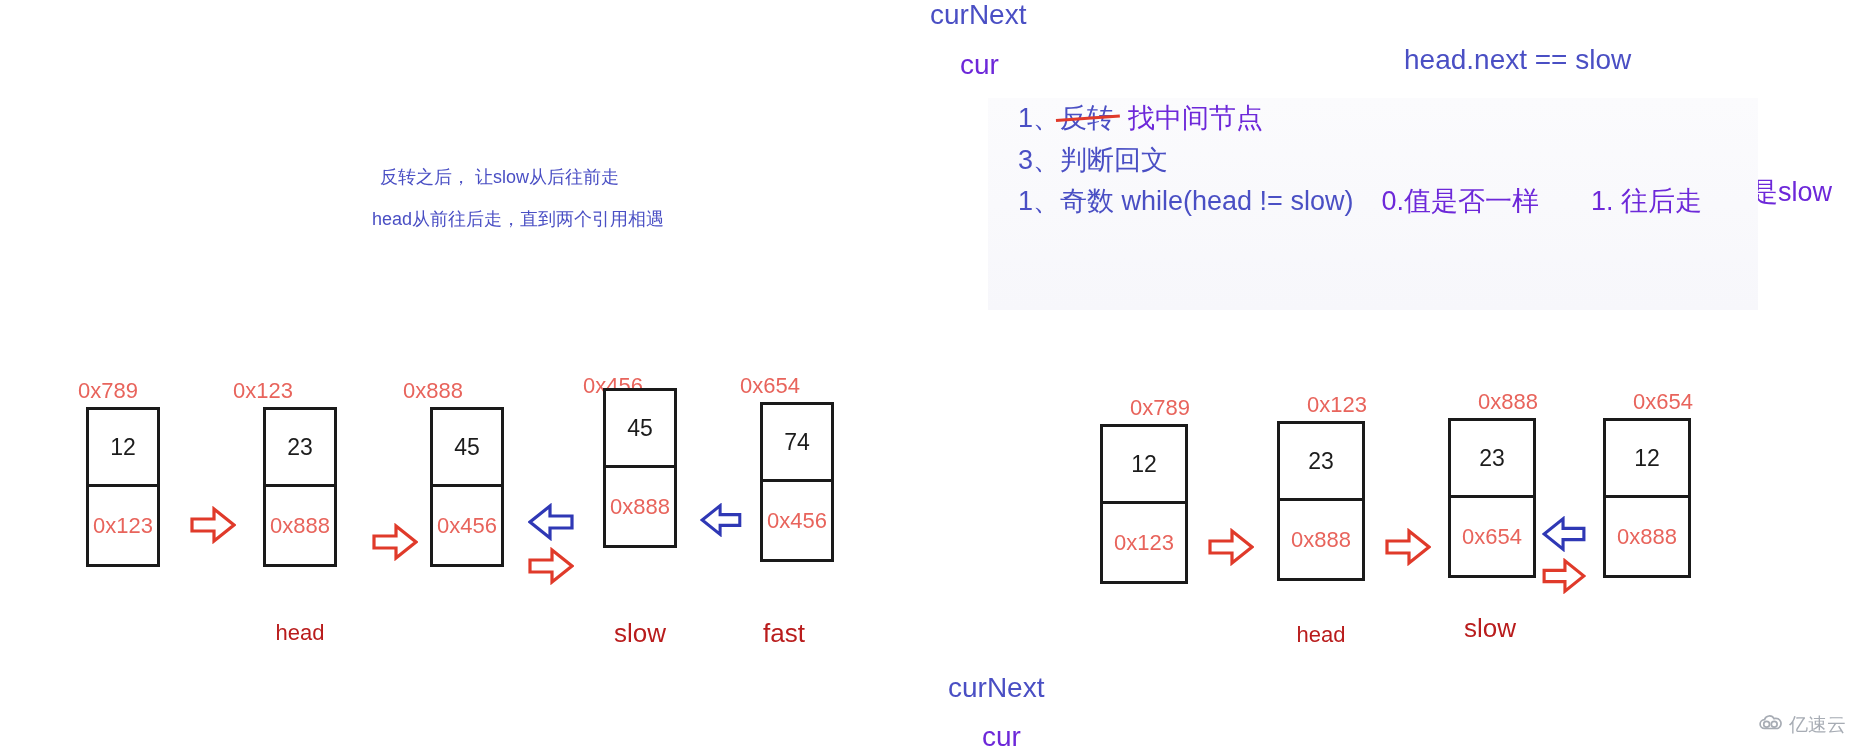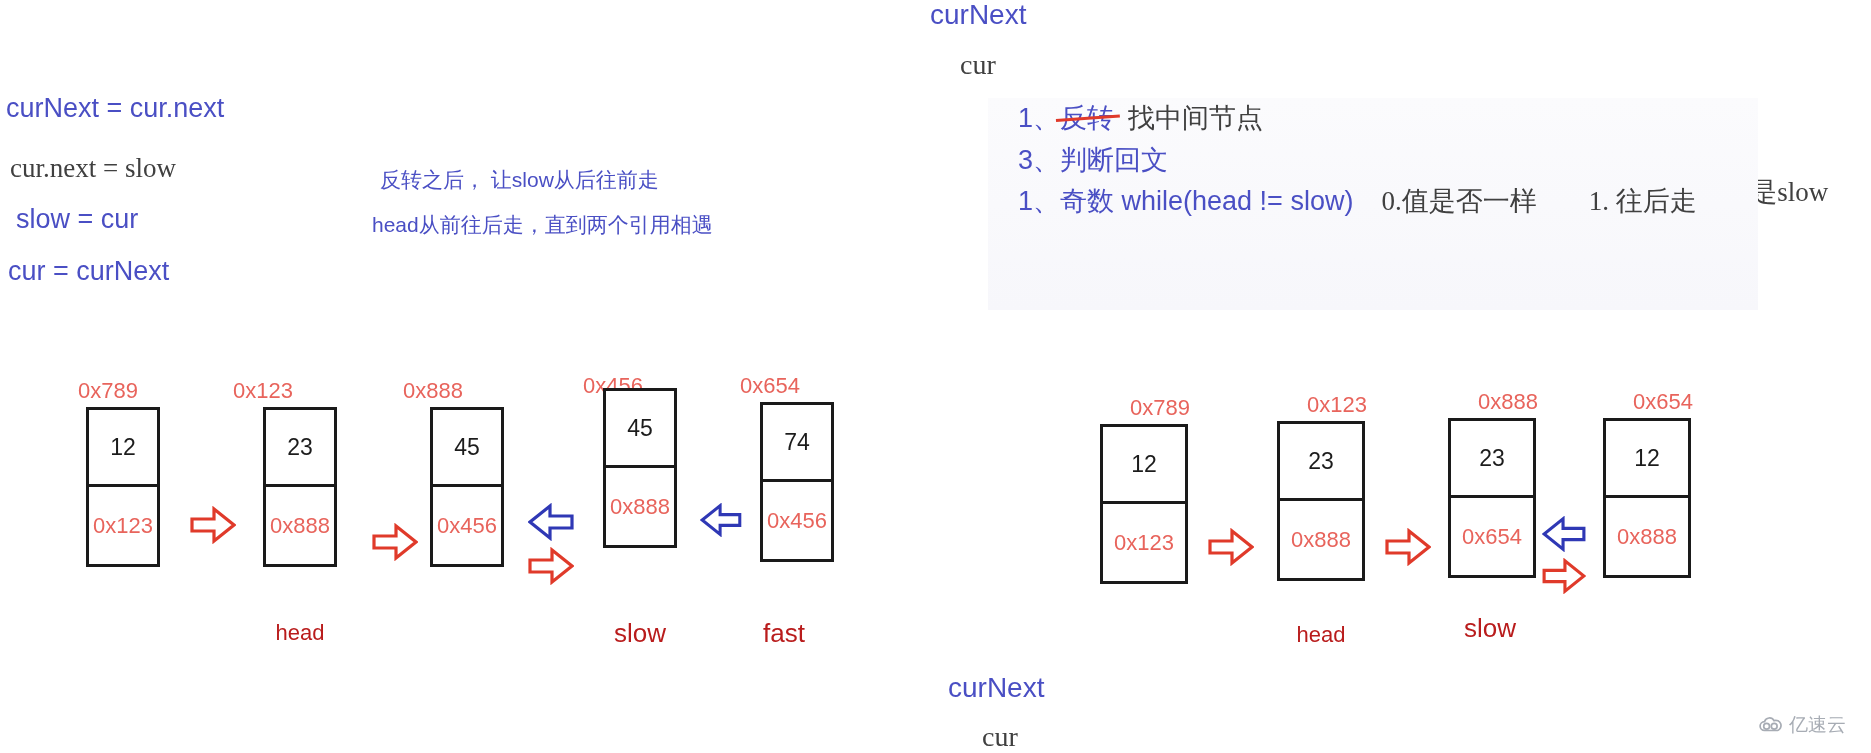--- a/index.html
+++ b/index.html
@@ -16,27 +16,27 @@
     height: 753px;
     background: #ffffff;
     overflow: hidden;
   }
   .abs { position: absolute; }
   .txt {
     white-space: nowrap;
     line-height: 1.1;
   }
   .blue   { color: #4a4fc4; }
-  .red    { color: #404040; font-family: Liberation Serif, serif; }
+  .red    { color: #6d28d9; }
 
   
   .formula { font-size: 27px; }
 
   
-  .midnote { font-size: 21px; color:#4a4fc4; }
+  .midnote { font-size: 18px; color:#4a4fc4; }
 
   
   .panel-bg {
     background: linear-gradient(180deg, #fbfbfd 0%, #f7f7fb 100%);
   }
 
   
   .listline { font-size: 27px; }
   .strike {
     position: relative;
@@ -95,45 +95,40 @@
   }
 
   
   .arrow { position: absolute; }
   .arrow svg { display: block; }
 
   
   .watermark {
     position: absolute;
     display: flex;
-    align-items: flex-end;
+    align-items: center;
     gap: 5px;
     color: #a7acb4;
     font-size: 19px;
   }
 </style>
 </head>
 <body>
 
 <div id="canvas">
 
-  <div class="abs" style="left:6px; top:94px;">
-    <div class="txt formula blue" style="margin-bottom:30px;">curNext = cur.next</div>
-    <div class="txt formula red" style="margin-left:4px; margin-bottom:22px;">cur.next = slow</div>
-    <div class="txt formula blue" style="margin-left:10px; margin-bottom:22px;">slow = cur</div>
-    <div class="txt formula blue" style="margin-left:2px;">cur = curNext</div>
-  </div>
 
   <div class="abs" style="left:380px; top:168px;">
     <div class="txt midnote" style="margin-bottom:22px;">反转之后，  让slow从后往前走</div>
     <div class="txt midnote" style="margin-left:-8px;">head从前往后走，直到两个引用相遇</div>
   </div>
 
   <div class="abs txt blue" style="left:930px; top:0px; font-size:28px;">curNext</div>
   <div class="abs txt red" style="left:960px; top:50px; font-size:28px;">cur</div>
+  <div class="abs txt blue" style="left:1404px; top:45px; font-size:28px;">head.next == slow</div>
   <div class="abs txt red" style="left:1547px; top:178px; font-size:27px;">偶数: 下一个是不是slow</div>
 
   <div class="abs panel-bg" style="left:988px; top:98px; width:770px; height:212px;"></div>
 
   <div class="abs" style="left:1018px; top:104px;">
 
     <div class="txt listline" style="margin-bottom:12px;">
       <span class="blue">1、</span><span class="strike blue"><span>反转</span><span class="bar"></span></span><span class="red" style="margin-left:14px;">找中间节点</span>
     </div>
 

